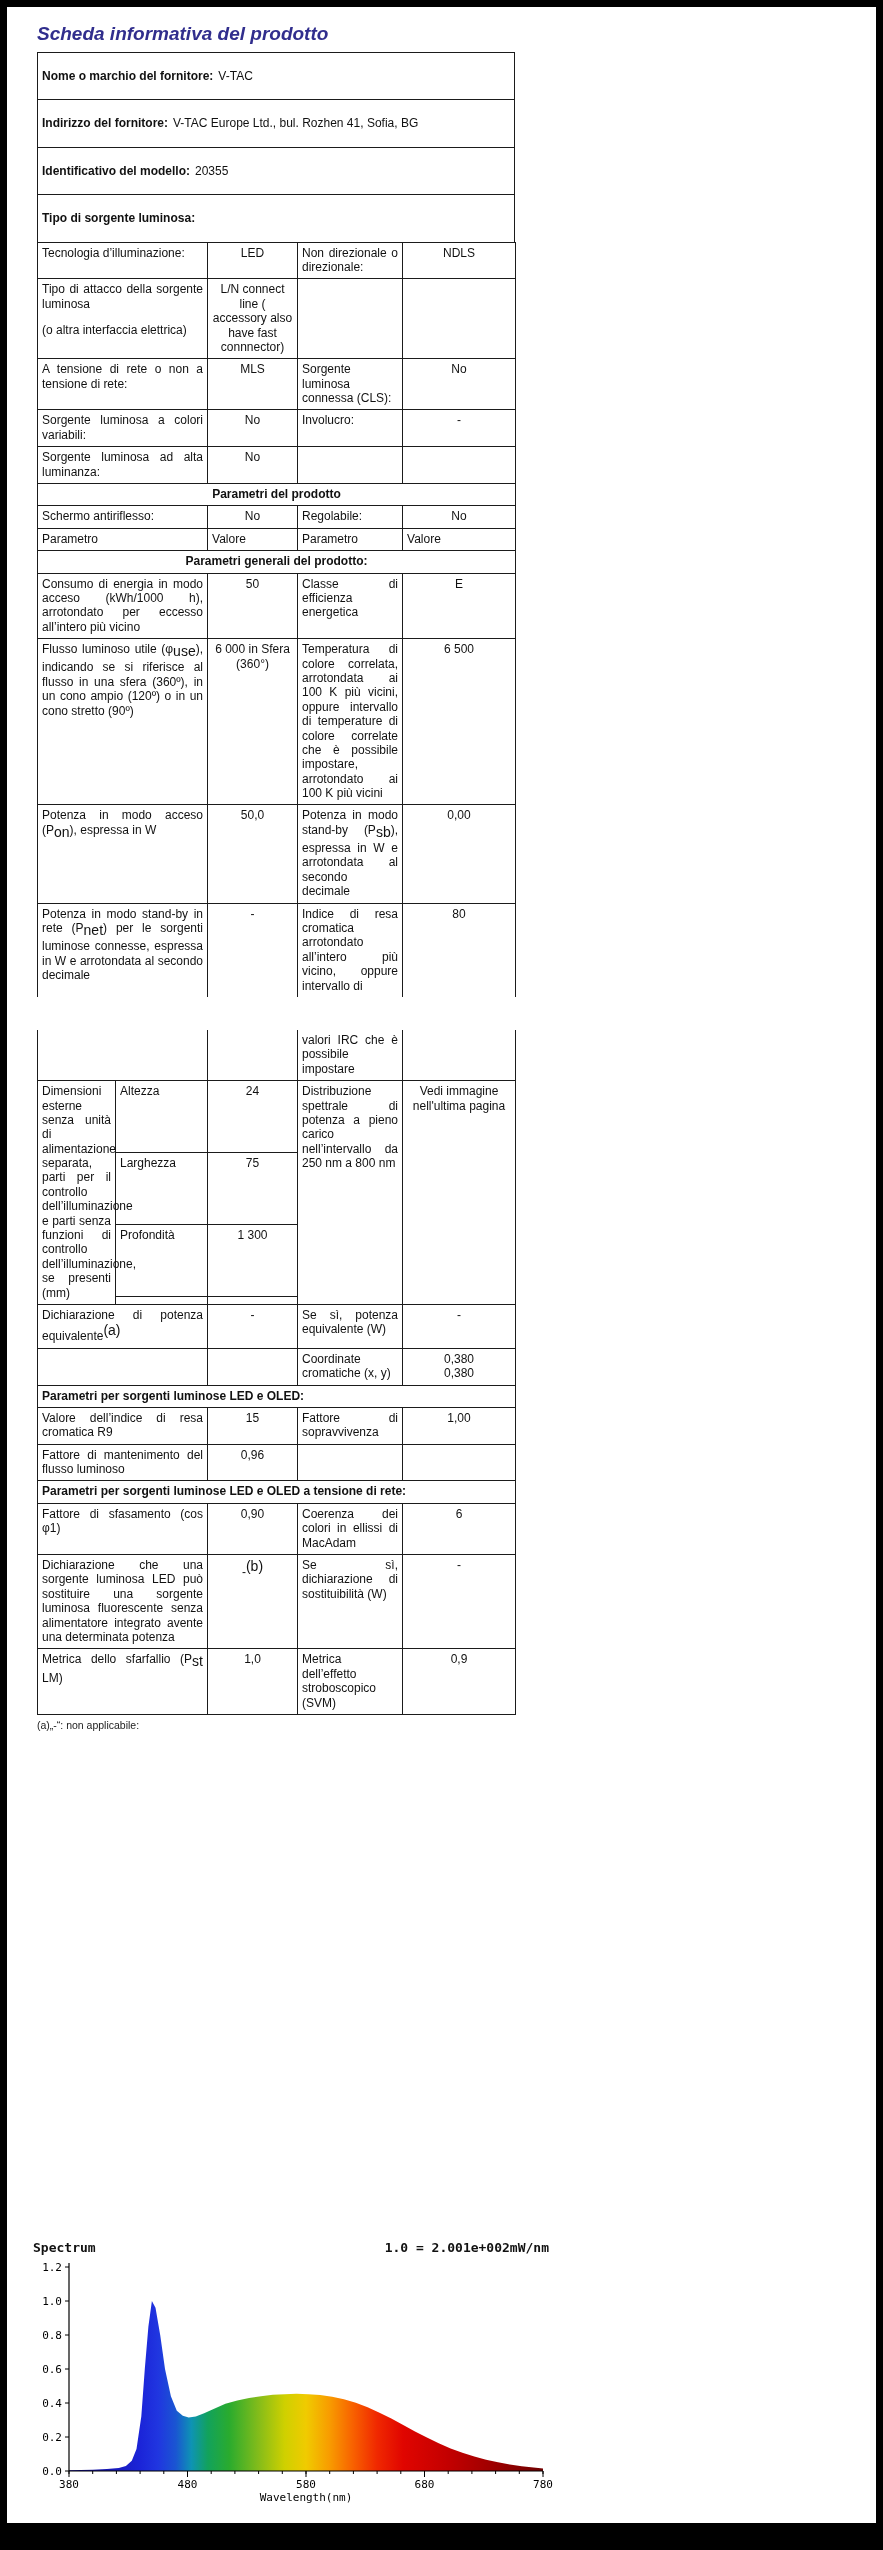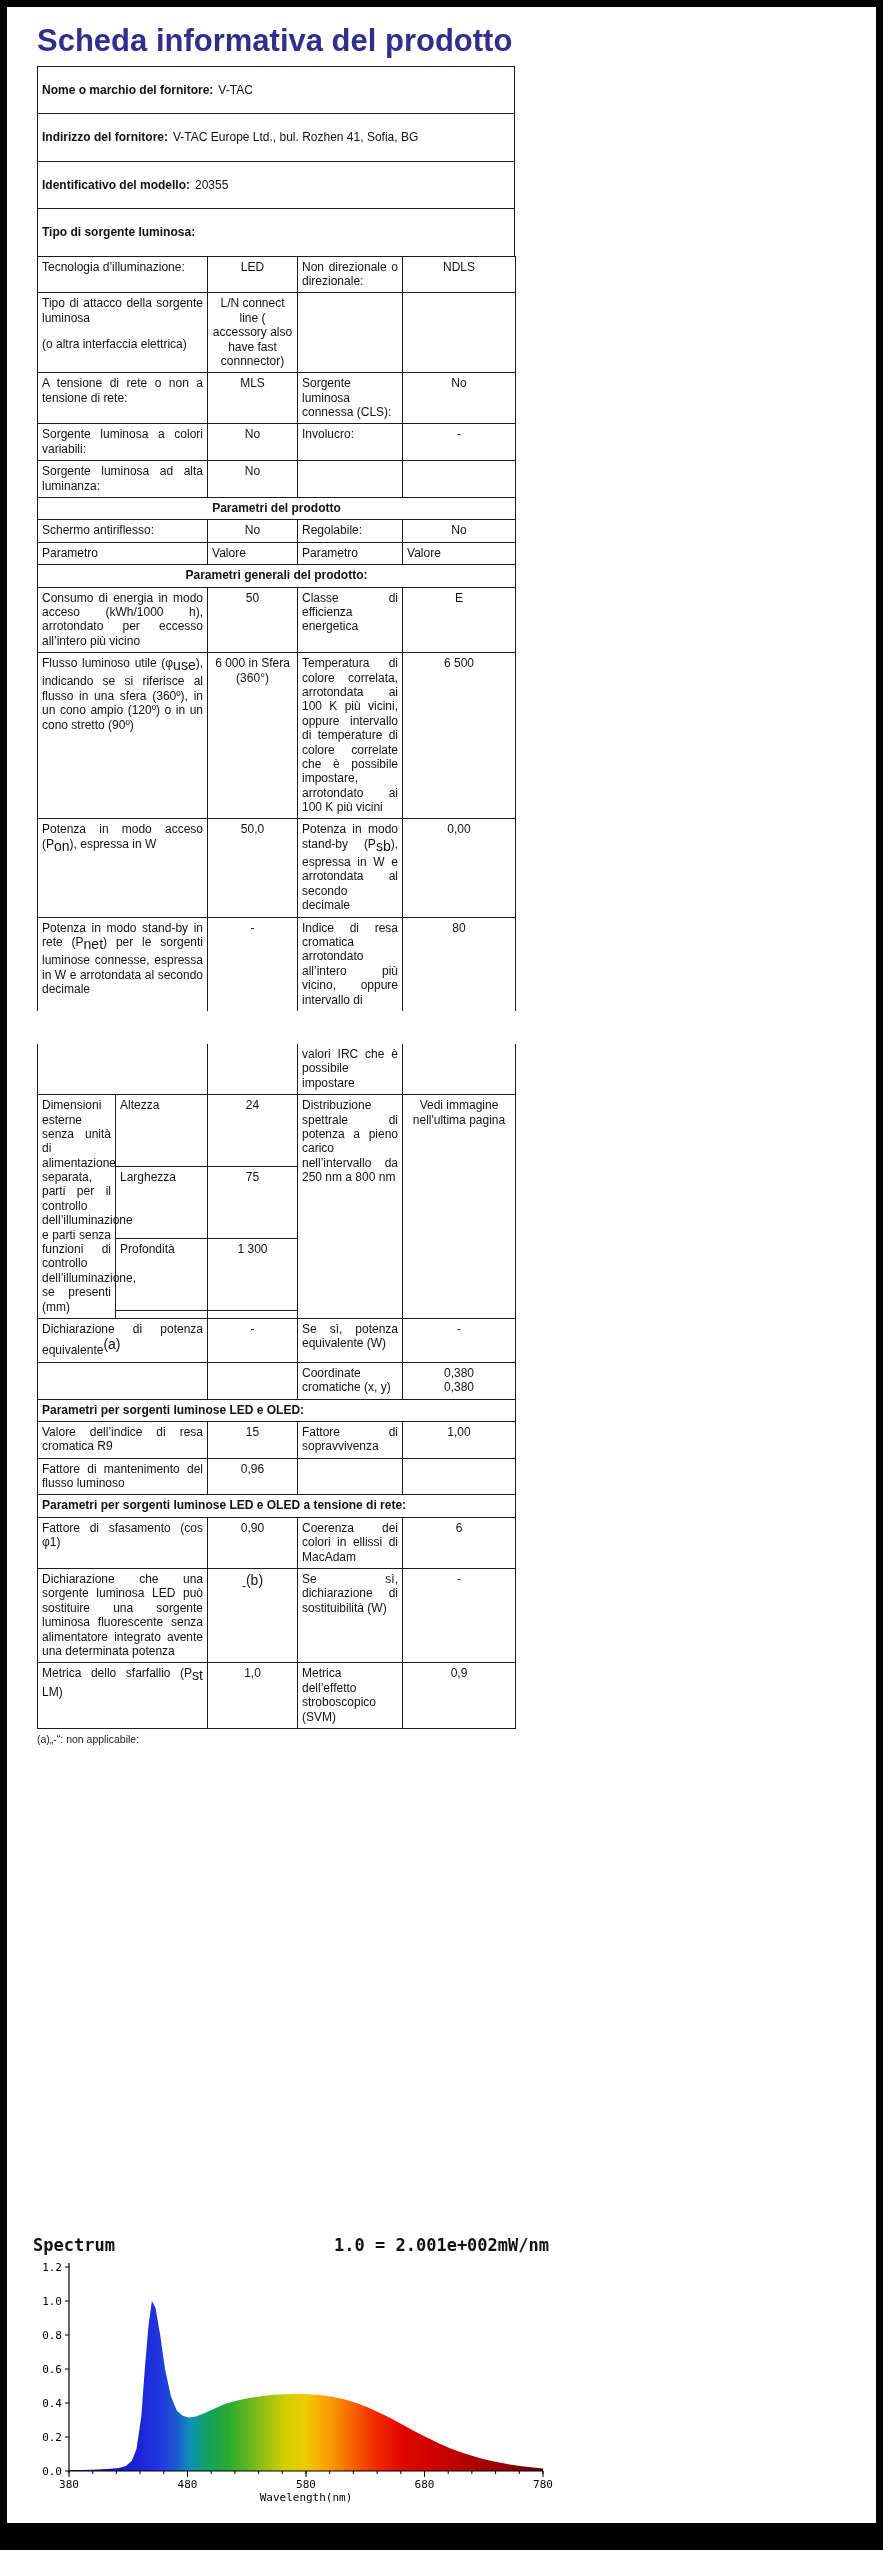--- a/index.html
+++ b/index.html
@@ -2,21 +2,21 @@
 <html style="--title-color: #312e8d;"><head>
 <meta charset="utf-8">
 <style>
   * { margin:0; padding:0; box-sizing:border-box; }
   html,body { width:883px; height:2550px; }
   body { background:#000; font-family:"Liberation Sans", sans-serif; color:#111; overflow:hidden; }
   .page { position:absolute; left:7px; top:7px; width:869px; height:2516px; background:#fff;
           padding:16px 0 14px 30px; display:flex; flex-direction:column; }
   .content { width:478px; display:flex; flex-direction:column; flex:1; }
 
-  h1.title { color:var(--title-color,#312e8d); font-size:31px; font-weight:bold; margin-bottom:8px; }
+  h1.title { color:var(--title-color,#312e8d); font-size:19px; font-weight:bold; margin-bottom:8px;font-style:italic; }
   .regulation { font-size:11.5px; line-height:1.3; margin-bottom:10px; width:472px; }
 
   table { border-collapse:collapse; width:478px; table-layout:fixed; margin-top:-1px; }
   td { border:1px solid #1b1b1b; font-size:12px; line-height:1.2; padding:3px 4px 4px 4px; vertical-align:top; }
   .info td { padding:16px 4px; }
   .b { font-weight:bold; }
   .vgap { margin-left:5px; }
   .lab { text-align:justify; }
   .val { text-align:center; }
   .hdr-c { font-weight:bold; text-align:center; }
@@ -26,21 +26,21 @@
   .gap { height:34px; }
   .cut-b tr:last-child td { border-bottom:none; }
   .cut-t tr:first-child td { border-top:none; }
   .fill td { height:8px; }
 
   .footnote { font-size:10.5px; height:13px; overflow:hidden; margin-top:4px; color:#222; }
   .spacer { flex:1; }
 
   .chart { width:522px; margin-left:-6px; }
   .chart-head { display:flex; justify-content:space-between; font-family:"DejaVu Sans Mono", monospace;
-                font-size:17px; font-weight:bold; padding:0 4px 2px 2px; }
+                font-size:13px; font-weight:bold; padding:0 4px 2px 2px; }
   .ct { font-family:"DejaVu Sans Mono", monospace; font-size:11px; fill:#000; }
 </style>
 </head>
 <body>
 
 <div class="page">
 <div class="content">
 
   <h1 class="title">Scheda informativa del prodotto</h1>
 

